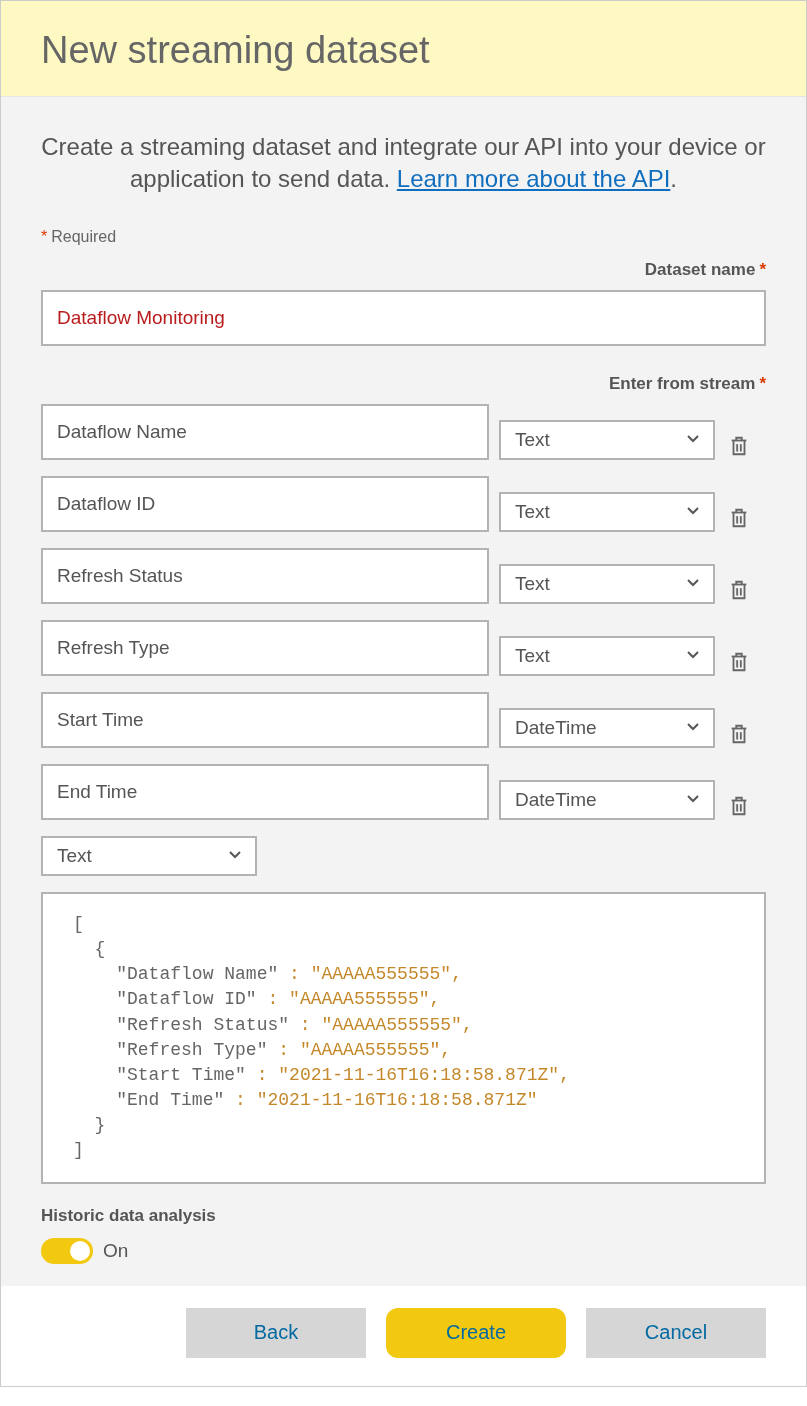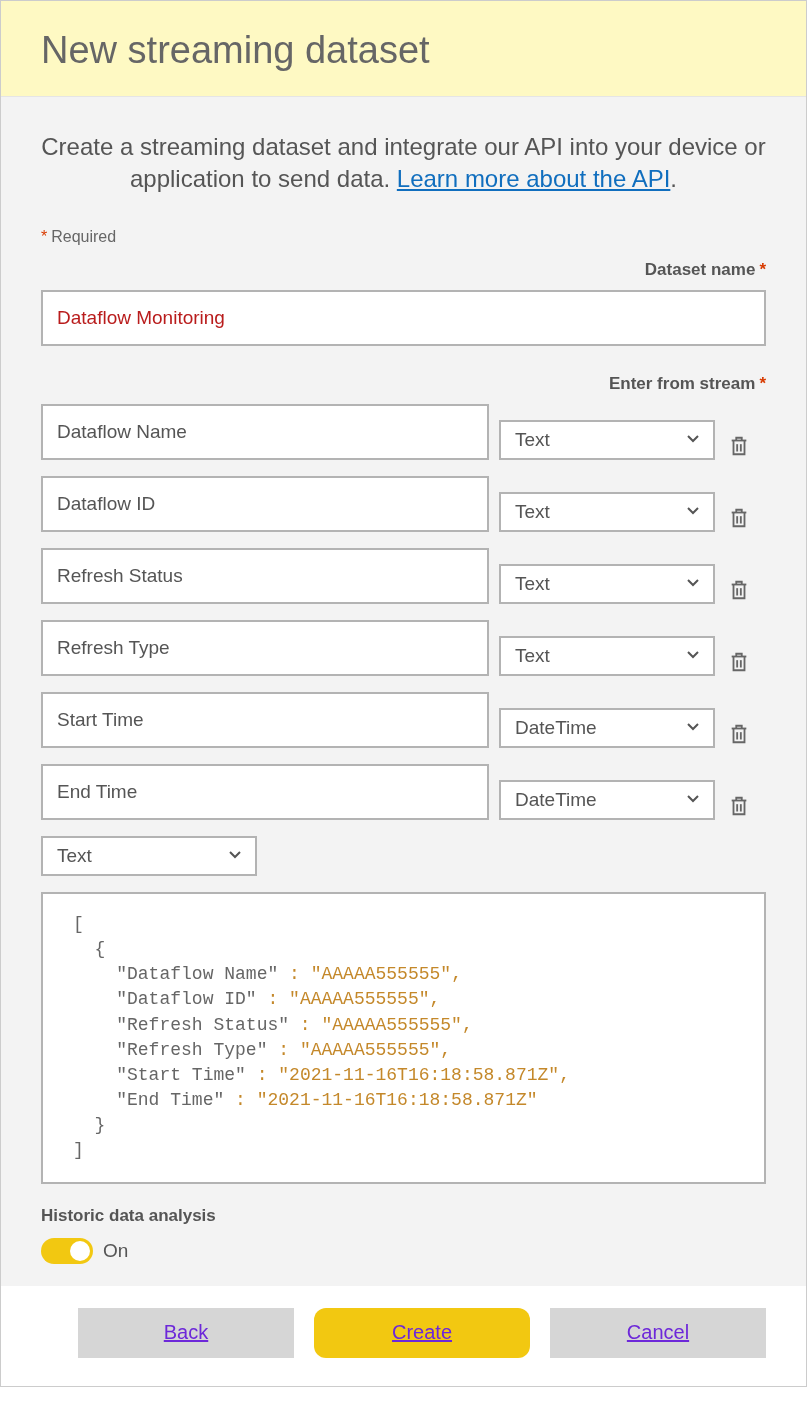--- a/index.html
+++ b/index.html
@@ -156,27 +156,26 @@
   }
   .toggle-text { font-size: 19px; color: #555; }
   .footer {
     background: #fff;
     padding: 22px 40px 28px 40px;
     display: flex;
     justify-content: flex-end;
     gap: 20px;
   }
   .btn {
-    width: 216px;
+    width: 180px;
     height: 50px;
     border: none;
     font-size: 20px;
-    color: #6d28d9;
+    color: #0369a1;
     cursor: pointer;
-    text-decoration: underline;
   }
   .btn-gray { background: #d6d6d6; }
   .btn-primary { background: #f2c811; border-radius: 12px; }
 </style>
 </head>
 <body>
 
 <div class="dialog">
 
   <div class="header">

